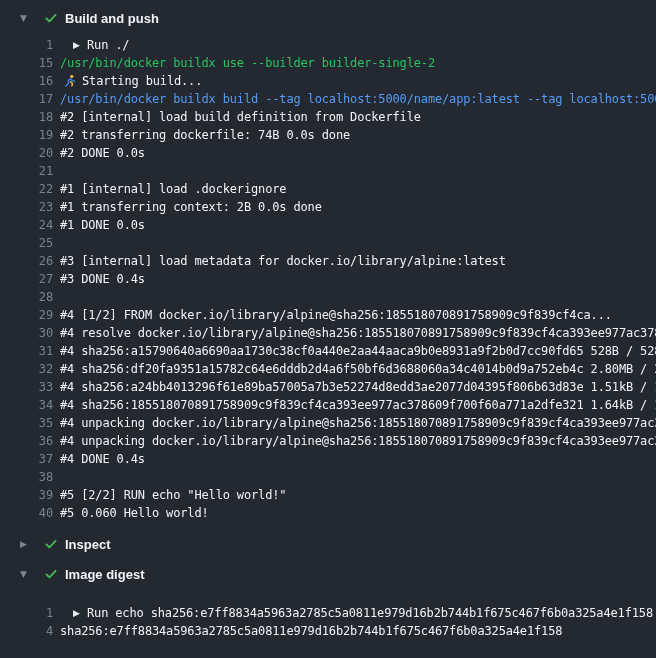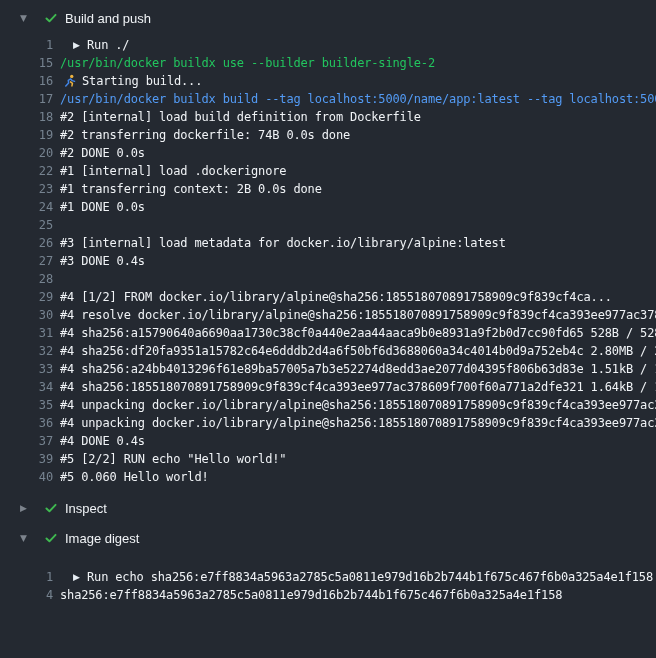--- a/index.html
+++ b/index.html
@@ -21,21 +21,21 @@
   }
   .chev {
     width: 10px; flex: none;
     margin-right: 14px;
     color: #7d848d; font-size: 9px; line-height: 1;
     font-family: "DejaVu Sans", sans-serif;
   }
   .check { width: 14px; height: 14px; flex: none; margin-right: 7px; display: flex; align-items: center; }
   .sec-title {
     font-family: "Liberation Sans", "DejaVu Sans", sans-serif;
-    font-size: 13px; font-weight: 400; color: #f0f3f6;
+    font-size: 13px; font-weight: 700; color: #f0f3f6;
   }
   .section-content { padding: 4px 0 6px; }
   .section-content.digest { padding: 16px 0 2px; }
   .line-row { display: flex; height: 18px; line-height: 18px; overflow: hidden; }
   .line-num {
     width: 53px; flex: none; text-align: right;
     color: #768390; letter-spacing: -0.15px;
     cursor: pointer;
   }
   .line-content {
@@ -95,20 +95,24 @@
         </div>
         <div class="line-row">
           <span class="line-num">19</span>
           <span class="line-content"><span class="line-text">#2 transferring dockerfile: 74B 0.0s done</span></span>
         </div>
         <div class="line-row">
           <span class="line-num">20</span>
           <span class="line-content"><span class="line-text">#2 DONE 0.0s</span></span>
         </div>
         <div class="line-row">
+          <span class="line-num">21</span>
+          <span class="line-content"><span class="line-text"></span></span>
+        </div>
+        <div class="line-row">
           <span class="line-num">22</span>
           <span class="line-content"><span class="line-text">#1 [internal] load .dockerignore</span></span>
         </div>
         <div class="line-row">
           <span class="line-num">23</span>
           <span class="line-content"><span class="line-text">#1 transferring context: 2B 0.0s done</span></span>
         </div>
         <div class="line-row">
           <span class="line-num">24</span>
           <span class="line-content"><span class="line-text">#1 DONE 0.0s</span></span>
@@ -157,20 +161,24 @@
           <span class="line-num">35</span>
           <span class="line-content"><span class="line-text">#4 unpacking docker.io/library/alpine@sha256:185518070891758909c9f839cf4ca393ee977ac378609f700f60a771a2dfe321</span></span>
         </div>
         <div class="line-row">
           <span class="line-num">36</span>
           <span class="line-content"><span class="line-text">#4 unpacking docker.io/library/alpine@sha256:185518070891758909c9f839cf4ca393ee977ac378609f700f60a771a2dfe321 done</span></span>
         </div>
         <div class="line-row">
           <span class="line-num">37</span>
           <span class="line-content"><span class="line-text">#4 DONE 0.4s</span></span>
+        </div>
+        <div class="line-row">
+          <span class="line-num">38</span>
+          <span class="line-content"><span class="line-text"></span></span>
         </div>
         <div class="line-row">
           <span class="line-num">39</span>
           <span class="line-content"><span class="line-text">#5 [2/2] RUN echo "Hello world!"</span></span>
         </div>
         <div class="line-row">
           <span class="line-num">40</span>
           <span class="line-content"><span class="line-text">#5 0.060 Hello world!</span></span>
         </div>
       </div>

